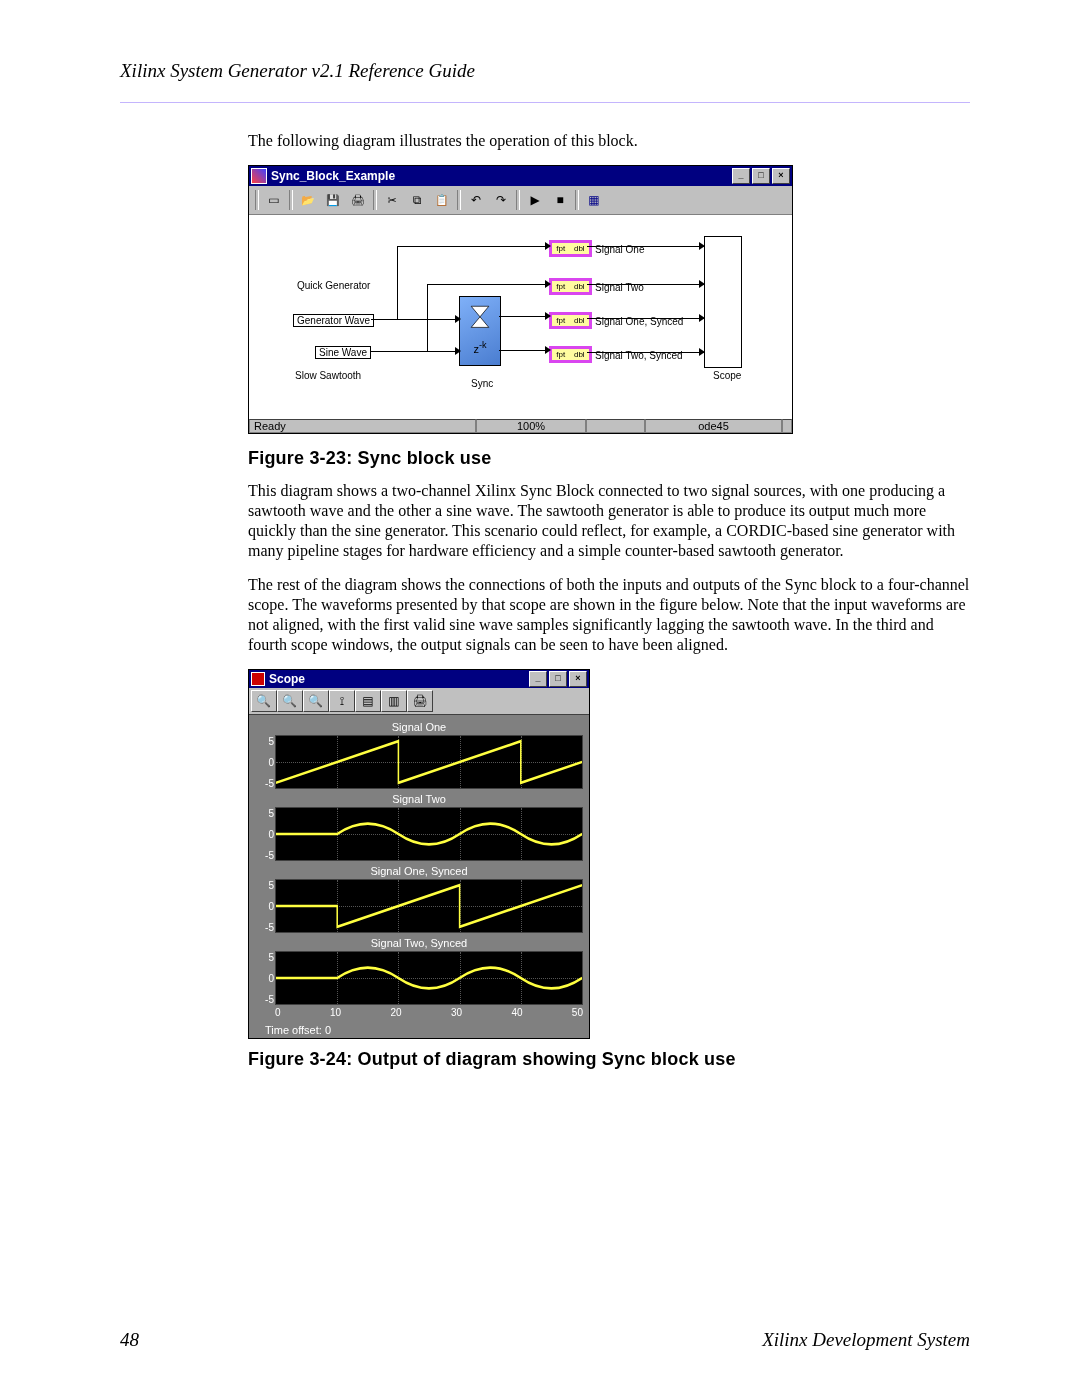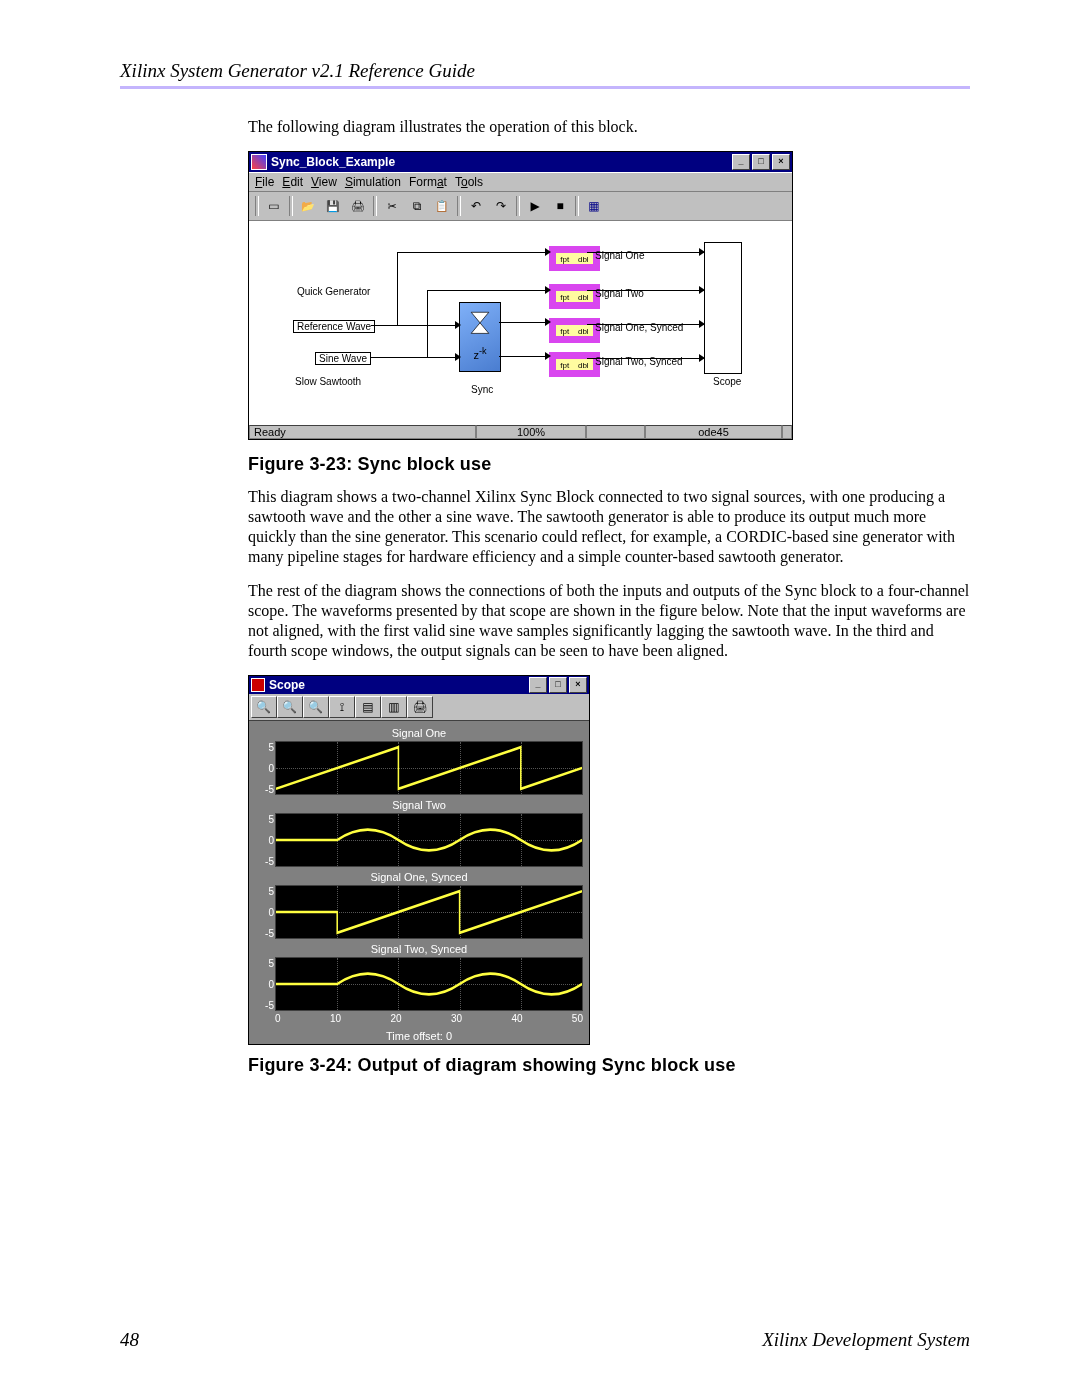--- a/index.html
+++ b/index.html
@@ -15,22 +15,22 @@
   }
   .page {
     padding: 60px 110px 40px 120px;
     box-sizing: border-box;
     height: 100%;
     position: relative;
   }
   .running-head {
     font-style: italic;
     font-size: 19px;
-    border-bottom: 3px solid #c4b5fd;
-    padding-bottom: 4px;
+    border-bottom: 1px solid #c4b5fd;
+    padding-bottom: 20px;
     margin-bottom: 28px;
   }
   .content {
     margin-left: 128px;
   }
   .body-text {
     font-size: 16px;
     line-height: 1.25;
     margin: 0 0 14px 0;
   }
@@ -143,24 +143,24 @@
     font-size: 10px;
   }
   .sync-block .zk {
     position: absolute;
     bottom: 10px;
     font-size: 11px;
   }
   .fpt {
     position: absolute;
     width: 37px; height: 11px;
-    border: 7px solid #d946ef;
+    border: 3px solid #d946ef;
     background: #fffca0;
     font-size: 8px;
-    display: flex; align-items: flex-end; justify-content: space-around;
+    display: flex; align-items: center; justify-content: space-around;
   }
   .scope-block {
     position: absolute;
     left: 455px; top: 20px;
     width: 36px; height: 130px;
     border: 1px solid #000;
     background: #fff;
   }
   .line {
     position: absolute;
@@ -272,21 +272,20 @@
     justify-content: space-between;
     color: #fff;
     font-size: 10px;
     margin-left: 20px;
     padding: 0 0 2px 0;
   }
   .scope-status {
     color: #fff;
     font-size: 11px;
     padding: 2px 16px;
-    text-align: center;
   }
 
   .footer {
     position: absolute;
     bottom: 46px;
     left: 120px;
     right: 110px;
     display: flex;
     justify-content: space-between;
     font-size: 19px;
@@ -305,28 +304,20 @@
 
     <div class="sim-window">
       <div class="titlebar">
         <div class="app-icon"></div>
         <div class="title-text">Sync_Block_Example</div>
         <div class="win-btns">
           <div class="win-btn">_</div>
           <div class="win-btn">□</div>
           <div class="win-btn">×</div>
         </div>
-      </div>
-      <div class="menubar">
-        <span><u>F</u>ile</span>
-        <span><u>E</u>dit</span>
-        <span><u>V</u>iew</span>
-        <span><u>S</u>imulation</span>
-        <span>Form<u>a</u>t</span>
-        <span>T<u>o</u>ols</span>
       </div>
       <div class="toolbar">
         <div class="tb-sep"></div>
         <div class="tb-btn tb-new"></div>
         <div class="tb-sep"></div>
         <div class="tb-btn tb-open"></div>
         <div class="tb-btn tb-save"></div>
         <div class="tb-btn tb-print"></div>
         <div class="tb-sep"></div>
         <div class="tb-btn tb-cut"></div>
@@ -338,21 +329,21 @@
         <div class="tb-sep"></div>
         <div class="tb-btn tb-play"></div>
         <div class="tb-btn tb-stop"></div>
         <div class="tb-sep"></div>
         <div class="tb-btn tb-lib"></div>
       </div>
 
       <div class="canvas">
 
         <div class="blk-label" style="left:48px; top:64px;">Quick Generator</div>
-        <div class="blk-label" style="left:44px; top:98px; border:1px solid #000; padding:0 3px; background:#fff;">Reference Wave</div>
+        <div class="blk-label" style="left:44px; top:98px; border:1px solid #000; padding:0 3px; background:#fff;">Generator Wave</div>
         <div class="blk-label" style="left:66px; top:130px; border:1px solid #000; padding:0 3px; background:#fff;">Sine Wave</div>
         <div class="blk-label" style="left:46px; top:154px;">Slow Sawtooth</div>
 
         <div class="sync-block">
           <svg viewBox="0 0 40 50" style="position:absolute;top:4px;left:0;width:40px;height:44px;">
             <path d="M10 6 L30 6 L20 18 L30 30 L10 30 L20 18 Z" fill="#fff" stroke="#000" stroke-width="0.8"></path>
           </svg>
           <div class="zk">z<sup>-k</sup></div>
         </div>
         <div class="blk-label" style="left:222px; top:162px;">Sync</div>

